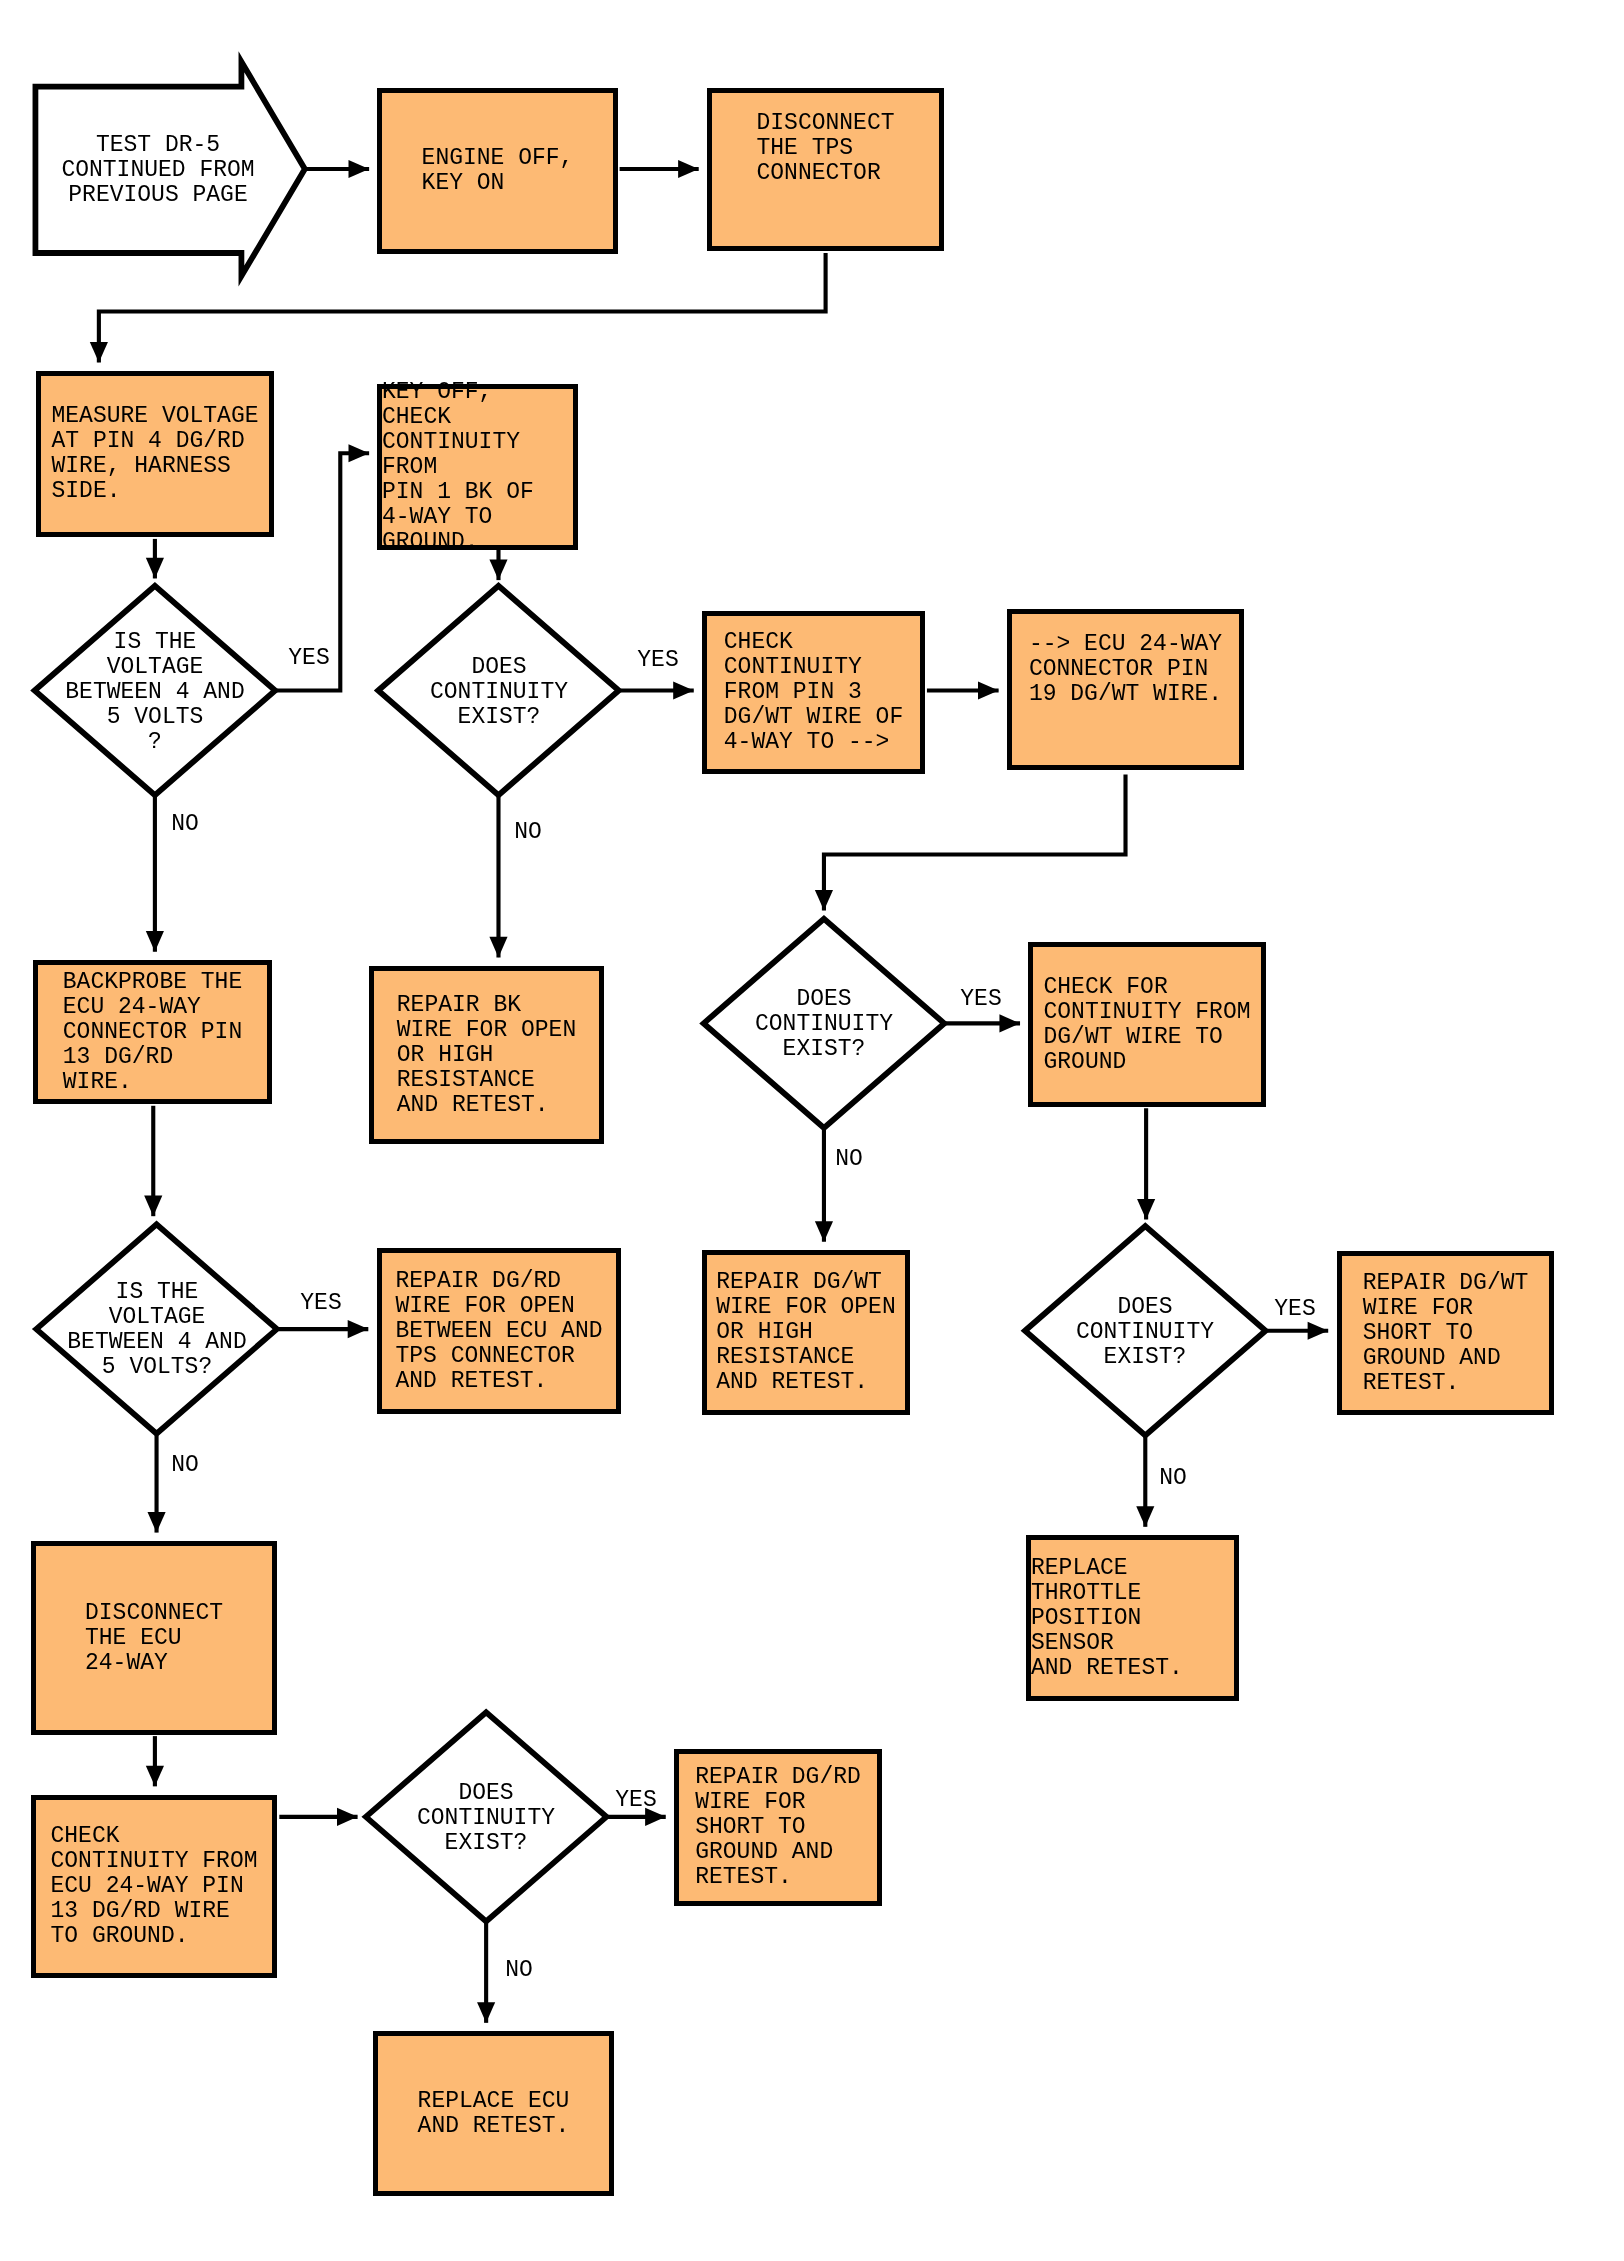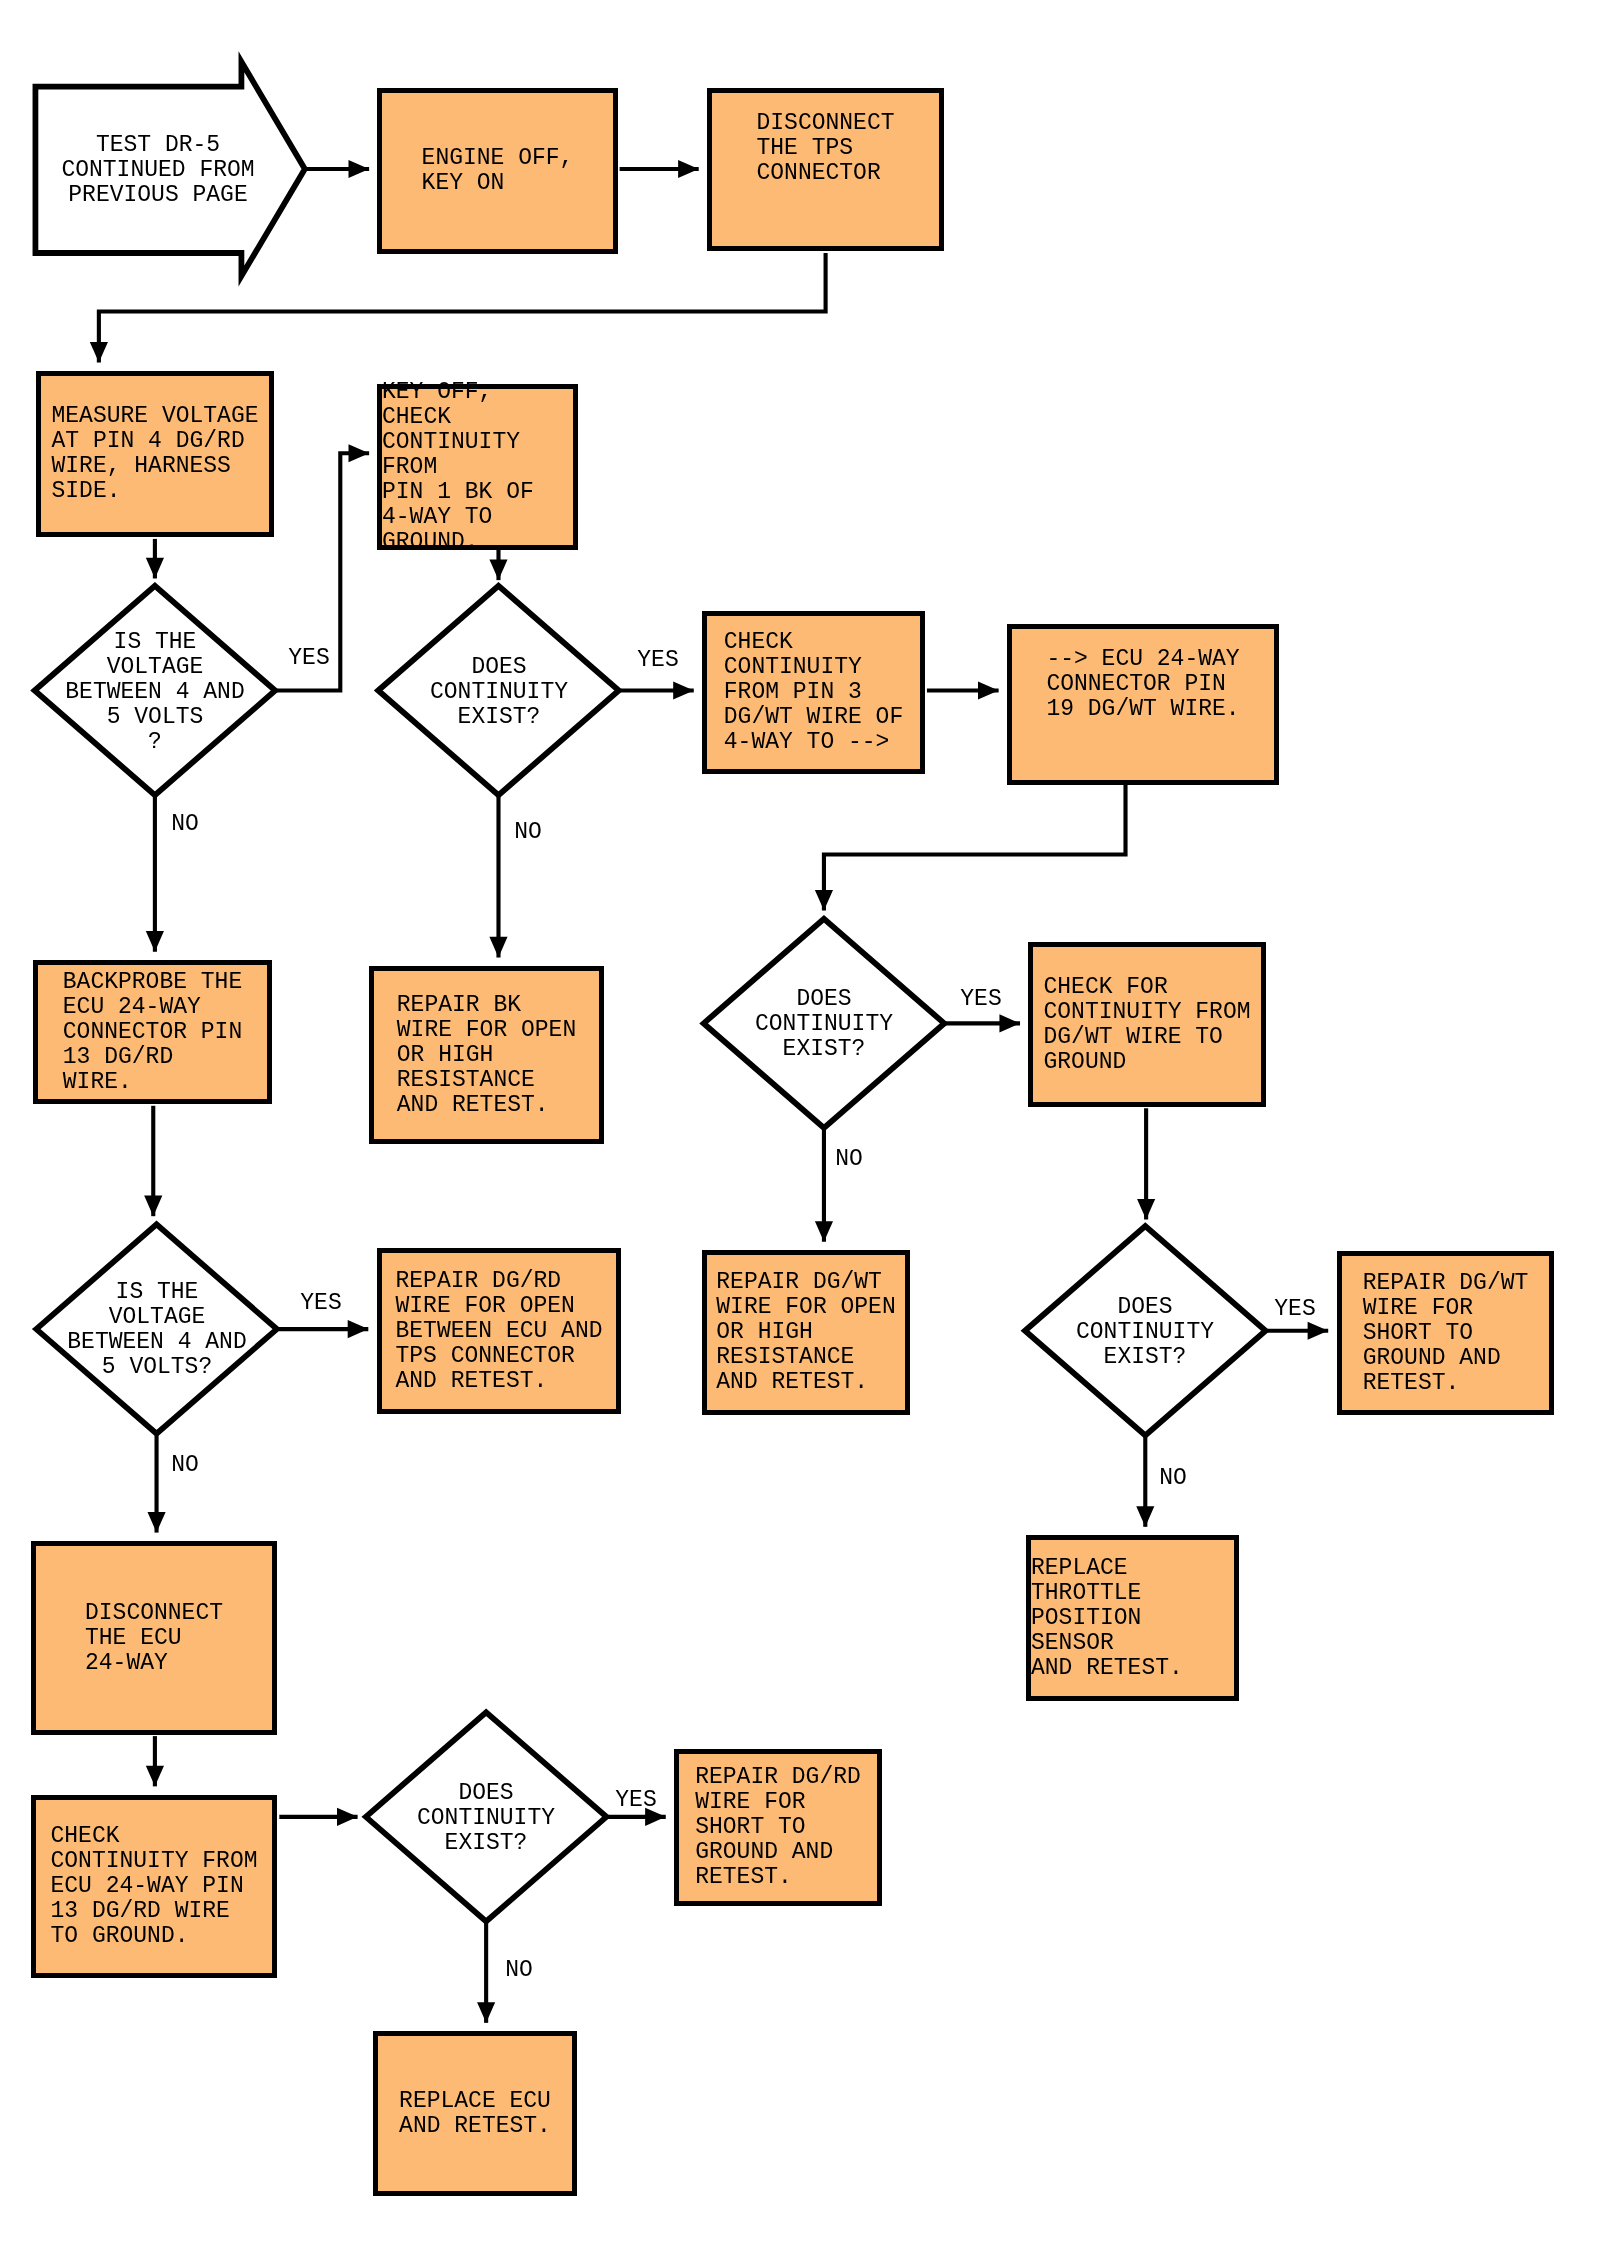--- a/index.html
+++ b/index.html
@@ -110,21 +110,21 @@
   <div class="box" style="left:377px;top:384px;width:201px;height:166px">KEY OFF, CHECK
 CONTINUITY FROM
 PIN 1 BK OF
 4-WAY TO
 GROUND.</div>
   <div class="box" style="left:702px;top:611px;width:223px;height:163px">CHECK
 CONTINUITY
 FROM PIN 3
 DG/WT WIRE OF
 4-WAY TO --&gt;</div>
-  <div class="box top" style="left:1007px;top:624px;width:272px;height:161px">--&gt; ECU 24-WAY
+  <div class="box top" style="left:1007px;top:609px;width:237px;height:161px">--&gt; ECU 24-WAY
 CONNECTOR PIN
 19 DG/WT WIRE.</div>
   <div class="box" style="left:33px;top:960px;width:239px;height:144px">BACKPROBE THE
 ECU 24-WAY
 CONNECTOR PIN
 13 DG/RD
 WIRE.</div>
   <div class="box" style="left:369px;top:966px;width:235px;height:178px">REPAIR BK
 WIRE FOR OPEN
 OR HIGH
@@ -159,21 +159,21 @@
   <div class="box" style="left:31px;top:1795px;width:246px;height:183px">CHECK
 CONTINUITY FROM
 ECU 24-WAY PIN
 13 DG/RD WIRE
 TO GROUND.</div>
   <div class="box" style="left:674px;top:1749px;width:208px;height:157px">REPAIR DG/RD
 WIRE FOR
 SHORT TO
 GROUND AND
 RETEST.</div>
-  <div class="box" style="left:373px;top:2031px;width:204px;height:165px">REPLACE ECU
+  <div class="box" style="left:373px;top:2031px;width:241px;height:165px">REPLACE ECU
 AND RETEST.</div>
 
   <div class="dtext" style="left:155px;top:692px">IS THE
 VOLTAGE
 BETWEEN 4 AND
 5 VOLTS
 ?</div>
   <div class="dtext" style="left:499px;top:692px">DOES
 CONTINUITY
 EXIST?</div>

